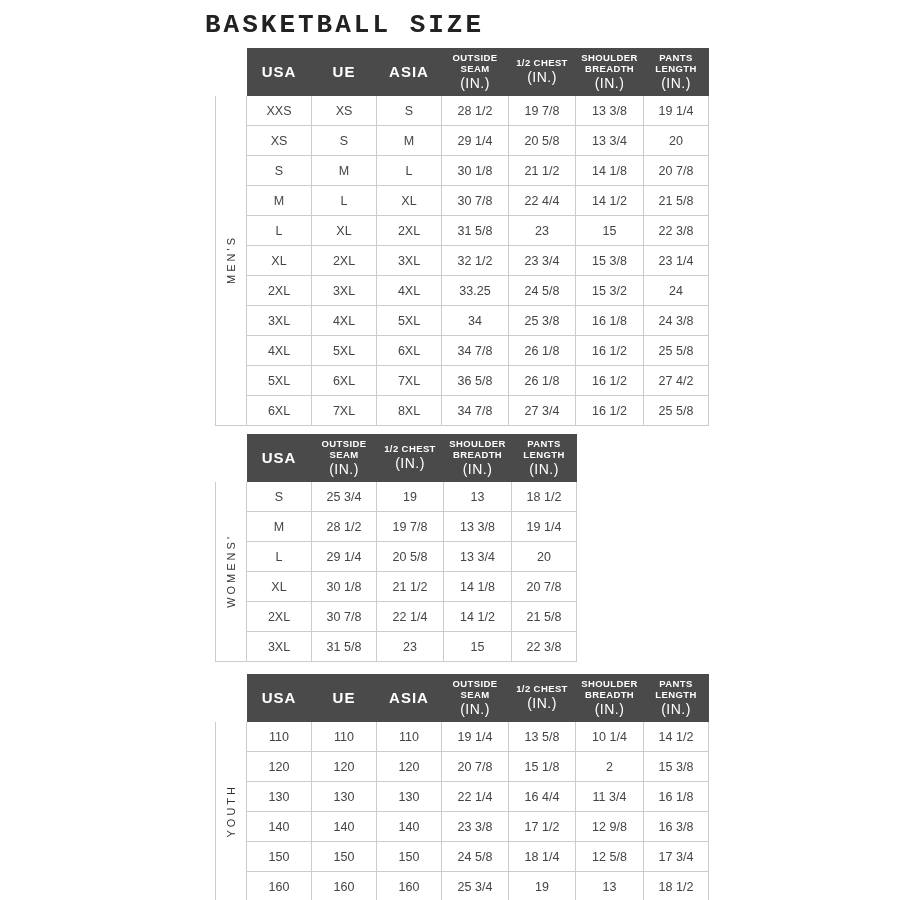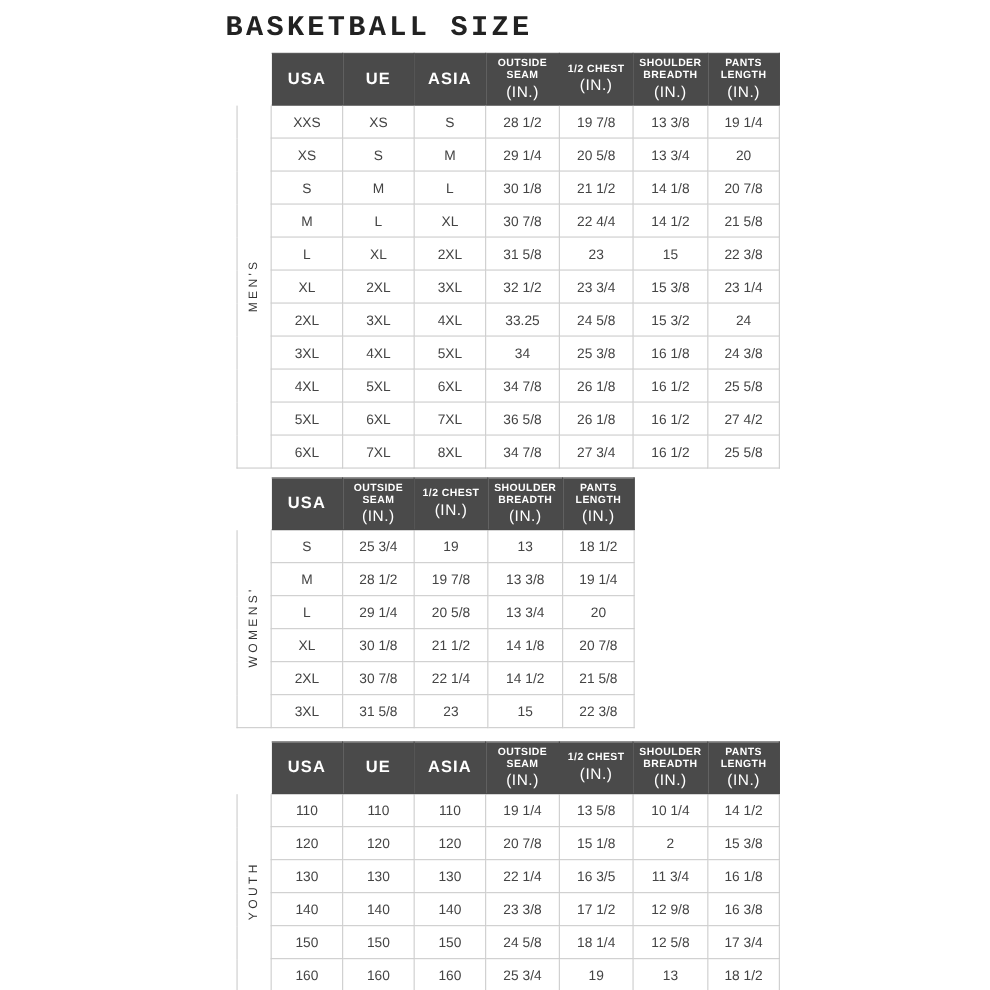--- a/index.html
+++ b/index.html
@@ -380,21 +380,21 @@
           <td>20 7/8</td>
           <td>15 1/8</td>
           <td>2</td>
           <td>15 3/8</td>
         </tr>
         <tr>
           <td>130</td>
           <td>130</td>
           <td>130</td>
           <td>22 1/4</td>
-          <td>16 3/5</td>
+          <td>16 4/4</td>
           <td>11 3/4</td>
           <td>16 1/8</td>
         </tr>
         <tr>
           <td>140</td>
           <td>140</td>
           <td>140</td>
           <td>23 3/8</td>
           <td>17 1/2</td>
           <td>12 9/8</td>

